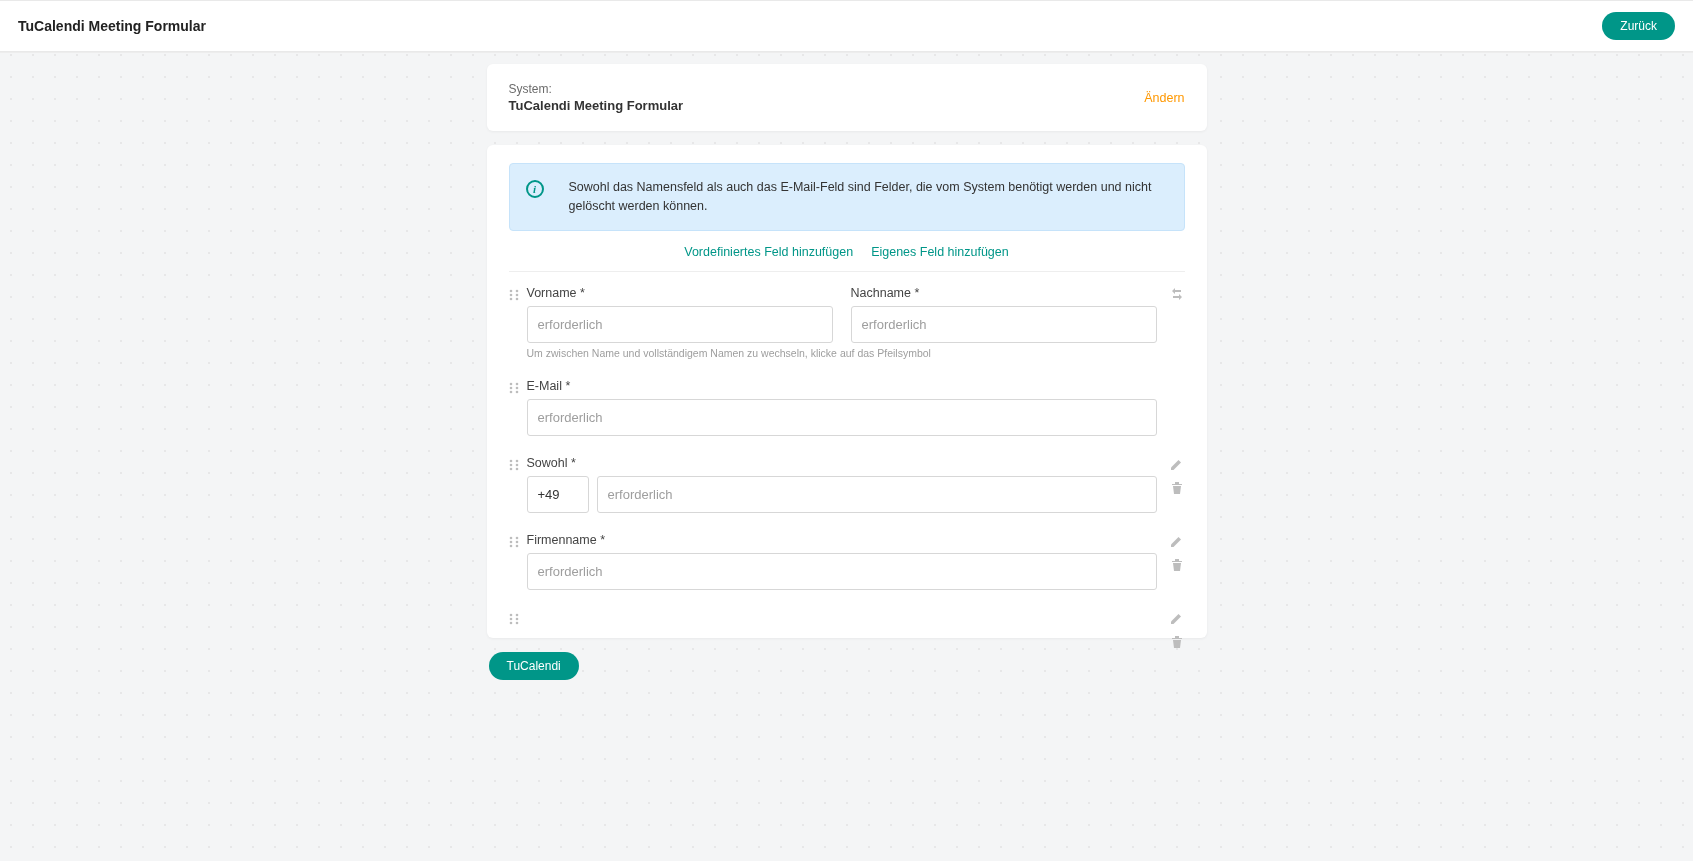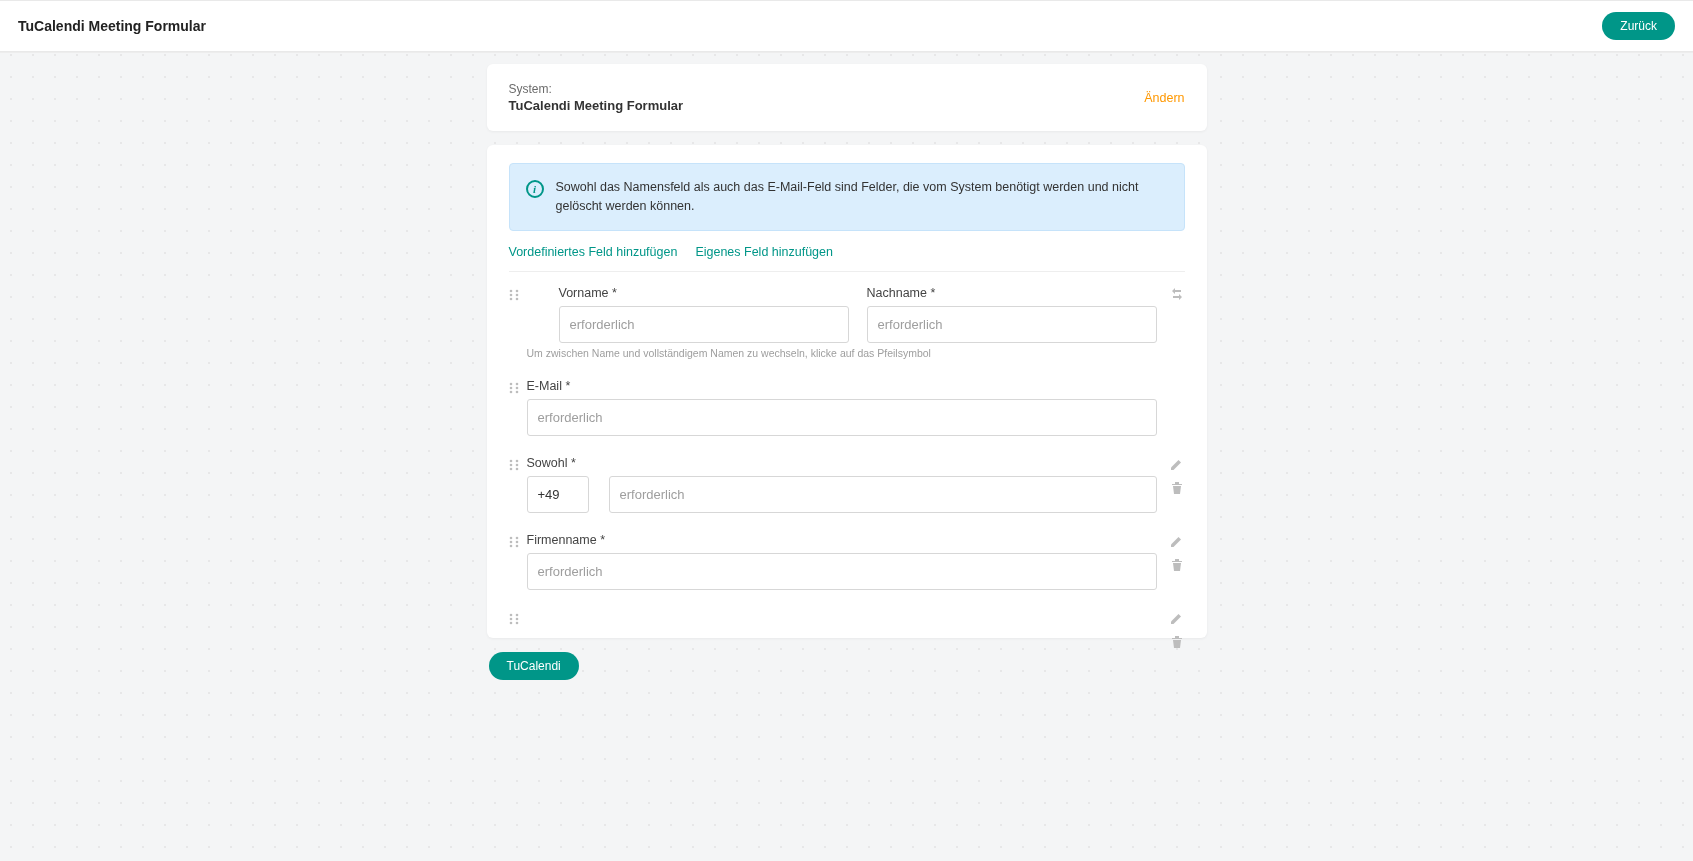--- a/index.html
+++ b/index.html
@@ -72,21 +72,21 @@
     display: flex;
     justify-content: space-between;
     align-items: center;
   }
   .alias-label { color: var(--grey-text); font-size: 12px; margin-bottom: 2px; }
   .alias-value { font-weight: 600; font-size: 13px; color: #333; }
   .link-amber { color: var(--amber); font-size: 12.5px; cursor: pointer; }
 
   .info-box {
     display: flex;
-    gap: 12px;
+    gap: 25px;
     background: var(--info-bg);
     border: 1px solid var(--info-border);
     border-radius: 4px;
     padding: 14px 16px;
     font-size: 12.5px;
     color: #333;
     line-height: 1.5;
     margin-bottom: 14px;
   }
   .info-icon {
@@ -106,21 +106,21 @@
     justify-content: center;
     font-style: italic;
     font-weight: 700;
     font-size: 11px;
     color: var(--teal);
     font-family: Georgia, serif;
   }
 
   .action-links {
     display: flex;
-    justify-content: flex-start;
+    justify-content: center;
     gap: 18px;
     padding-bottom: 12px;
     margin-bottom: 4px;
     border-bottom: 1px solid #eee;
     font-size: 12.5px;
   }
   .link-teal { color: var(--teal); cursor: pointer; }
 
   .field-wrap { position: relative; padding: 10px 28px 10px 18px; }
   .field-label { font-size: 12.5px; color: #444; margin-bottom: 6px; }
@@ -148,26 +148,26 @@
   input[type=text] {
     width: 100%;
     border: 1px solid var(--grey-border);
     border-radius: 3px;
     padding: 10px 10px;
     font-size: 13px;
     background: #fff;
   }
   input[type=text]::placeholder { color: var(--grey-soft); }
 
-  .two-col { display: flex; gap: 18px; margin-left: 32px; }
+  .two-col { display: flex; gap: 18px; }
   .two-col > div { flex: 1; }
 
   .hint { font-size: 10.5px; color: var(--grey-soft); margin-top: 4px; }
 
-  .phone-row { display: flex; gap: 20px; }
+  .phone-row { display: flex; gap: 8px; }
   .country-code {
     border: 1px solid var(--grey-border);
     border-radius: 3px;
     padding: 10px 18px 10px 10px;
     font-size: 13px;
     background: #fff;
     min-width: 62px;
     position: relative;
   }
   .country-code::after {

